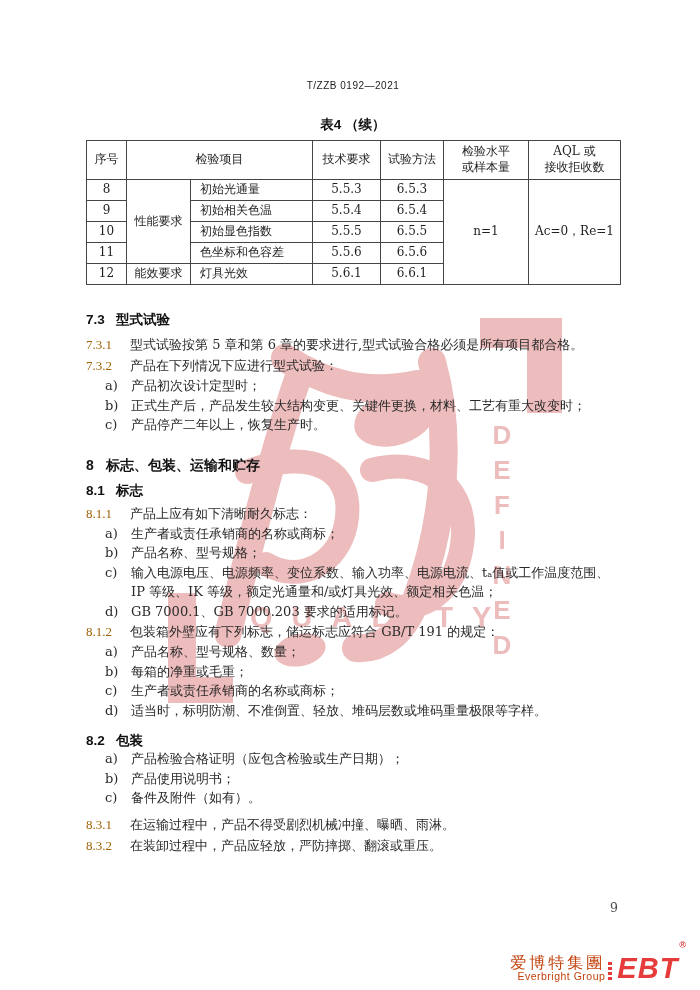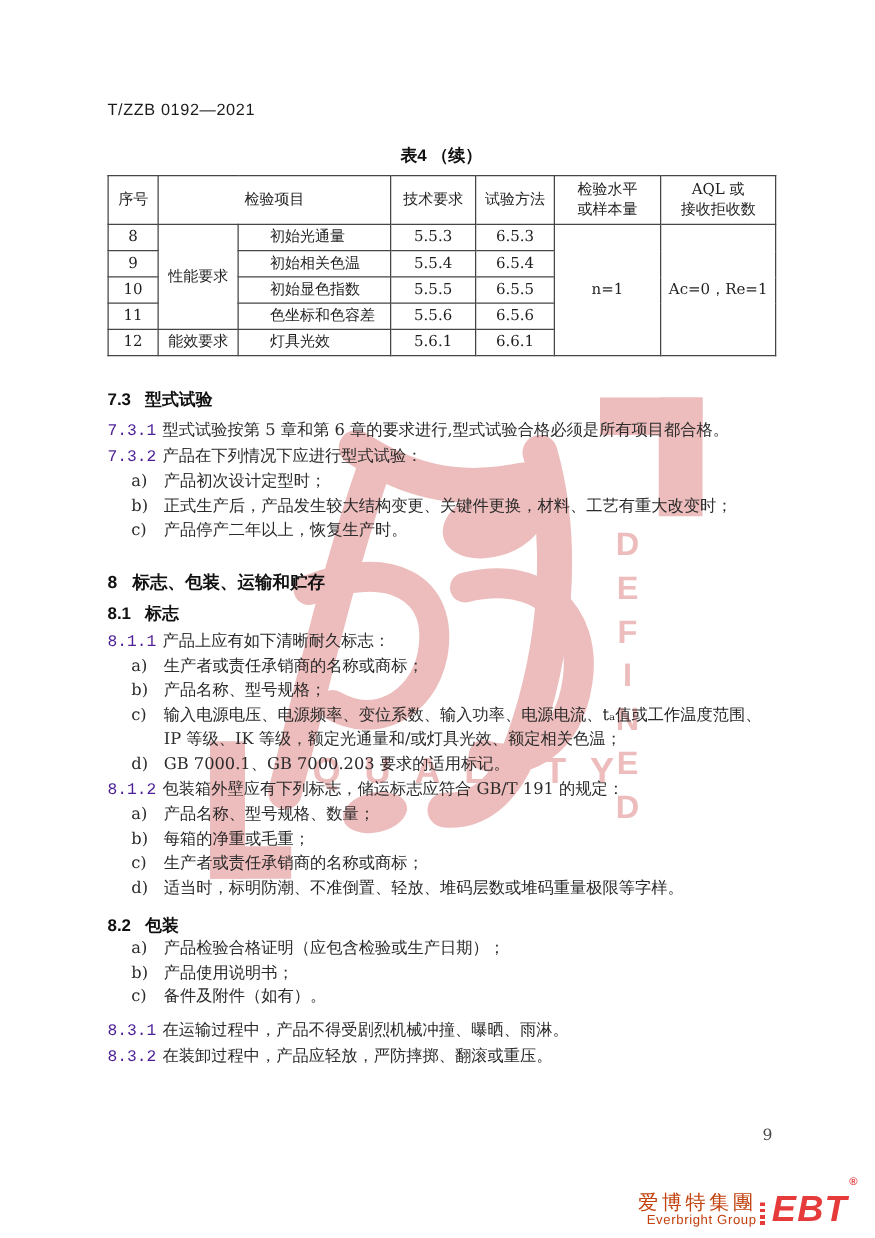--- a/index.html
+++ b/index.html
@@ -16,49 +16,49 @@
     font-size:26px; letter-spacing:5px; color:#edbcbc;
   }
   .wm-horz {
     position:absolute; left:250px; top:601px;
     font-family:"Liberation Sans","DejaVu Sans",sans-serif; font-weight:700;
     font-size:29px; letter-spacing:19px; color:#edbcbc; white-space:nowrap;
   }
   
   .content { position:absolute; inset:0; z-index:1; padding:80px 80px 0 86px; box-sizing:border-box; }
   .doc-header {
-    text-align:left; font-family:"Liberation Sans","DejaVu Sans",sans-serif;
-    font-size:13px; color:#1c1c1c; letter-spacing:0.5px; height:16px;
+    text-align:center; font-family:"Liberation Sans","DejaVu Sans",sans-serif;
+    font-size:10px; color:#1c1c1c; letter-spacing:0.5px; height:16px;
   }
   .table-title {
     margin-top:20px; width:534px; text-align:center;
     font-family:"Liberation Sans","DejaVu Sans",sans-serif; font-weight:700;
     font-size:13.5px; color:#111;
   }
   table.spec {
     margin-top:6px; border-collapse:collapse; width:534px; table-layout:fixed;
     font-size:12px; color:#1f1f1f;
   }
   .spec th, .spec td {
     border:1px solid #454545; padding:0 2px; text-align:center;
     font-weight:normal; line-height:1.3; overflow:hidden;
   }
   .spec thead th { height:38px; }
   .spec tbody td { height:20px; }
-  .spec td.item { text-align:left; padding-left:25px; }
+  .spec td.item { text-align:left; padding-left:9px; }
   
   .h-sec {
     display:flex; font-family:"Liberation Sans","DejaVu Sans",sans-serif;
     font-weight:700; color:#111; font-size:13.5px; line-height:17px;
   }
   .h-sec .h-num { flex:0 0 30px; }
   .h-sec.h-top { font-size:14px; }
   .h-sec.h-top .h-num { flex:0 0 20px; }
   .para { display:flex; line-height:21px; font-size:13px; }
-  .para .num { flex:0 0 44px; font-family:Liberation Mono, monospace; color:#4c1d95; }
+  .para .num { flex:0 0 44px; font-family:Liberation Serif, serif; color:#a16207; }
   .para .txt { flex:1; }
   .list-item { display:flex; margin-left:19px; line-height:19.5px; font-size:13px; }
   .list-item .num { flex:0 0 26px; }
   .list-item .txt { flex:1; }
   .mt-sec { margin-top:22px; }
   .mt-sub { margin-top:8px; }
   
   .page-num { position:absolute; top:900px; right:82px; z-index:1; font-size:12.5px; color:#4a4a4a; }
   .footer { position:absolute; right:14px; bottom:7px; z-index:1; display:flex; align-items:flex-end; }
   .brand { color:#c2410c; font-family:"Liberation Sans","DejaVu Sans",sans-serif; line-height:1.1;text-align:right; }

